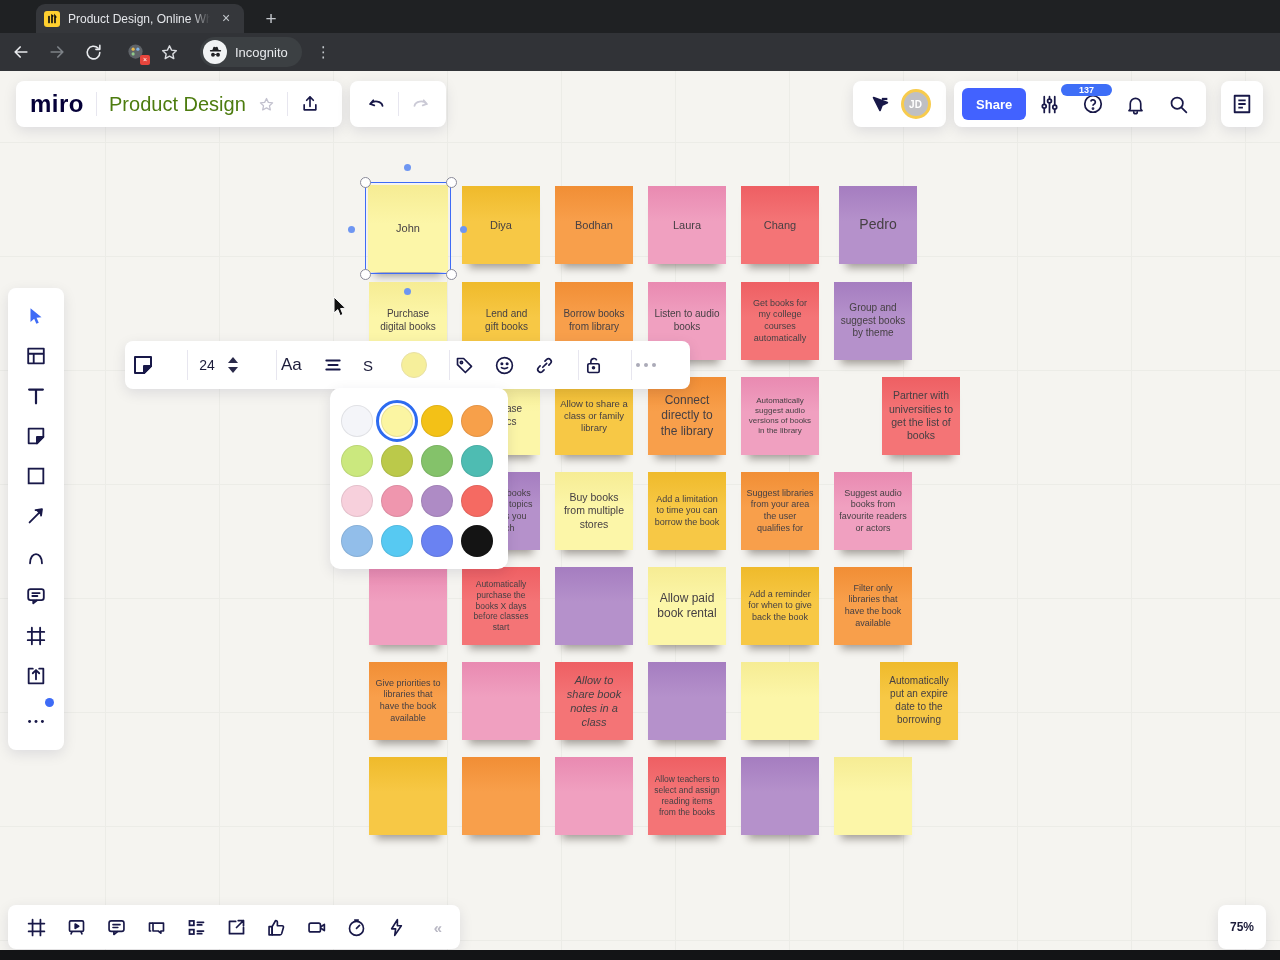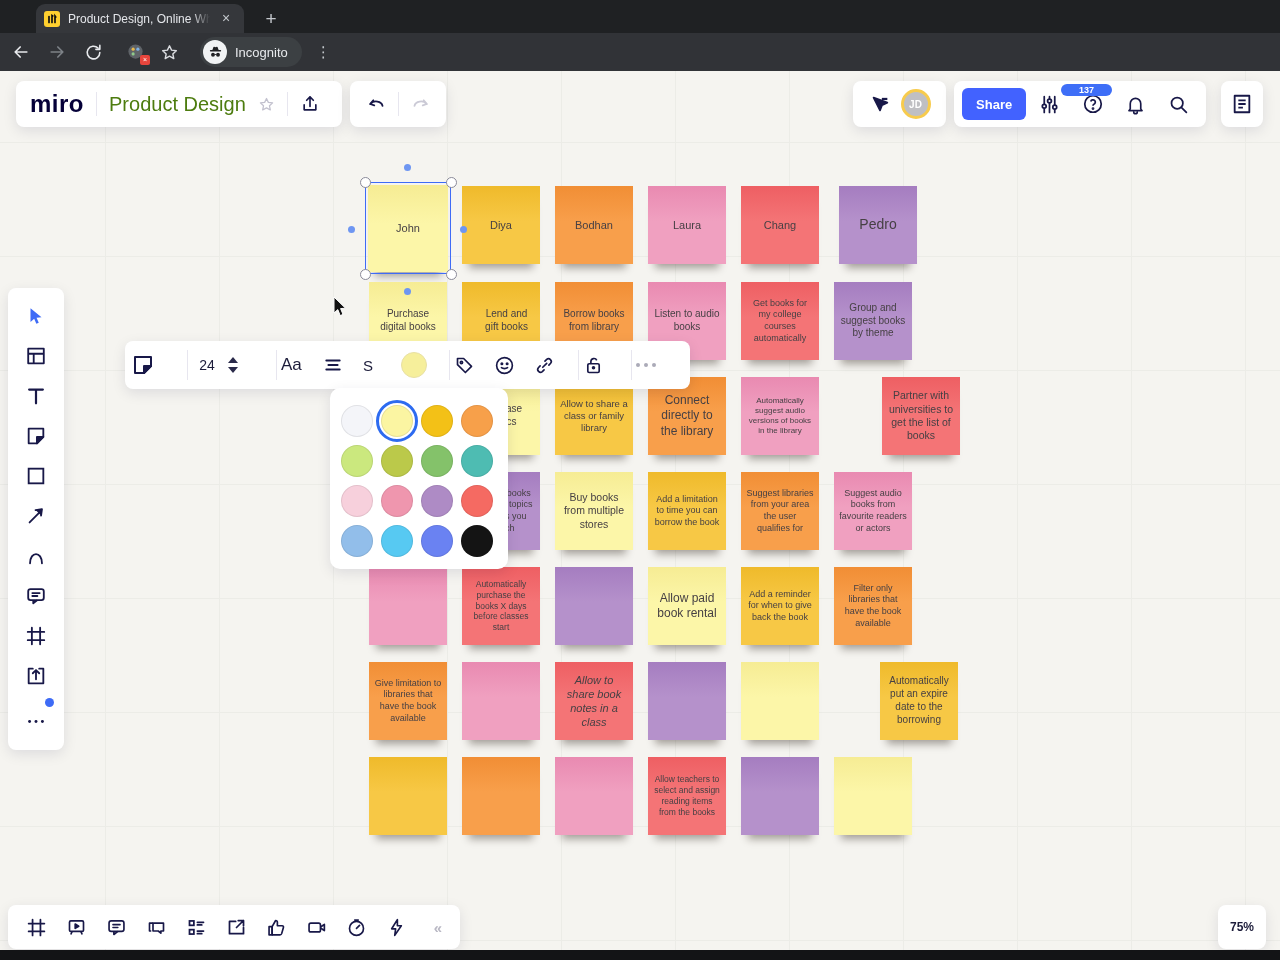--- a/index.html
+++ b/index.html
@@ -262,21 +262,21 @@
         <div class="note" style="left: 648px; top: 496px; background: linear-gradient(rgb(246, 236, 148) 0%, rgb(252, 246, 168) 45%); font-size: 12px;">
           <span>Allow paid book rental</span>
         </div>
         <div class="note" style="left: 741px; top: 496px; background: linear-gradient(rgb(239, 186, 43) 0%, rgb(247, 200, 69) 45%); font-size: 9px;">
           <span>Add a reminder for when to give back the book</span>
         </div>
         <div class="note" style="left: 834px; top: 496px; background: linear-gradient(rgb(241, 142, 53) 0%, rgb(248, 159, 75) 45%); font-size: 9px;">
           <span>Filter only libraries that have the book available</span>
         </div>
         <div class="note" style="left: 369px; top: 591px; background: linear-gradient(rgb(241, 142, 53) 0%, rgb(248, 159, 75) 45%); font-size: 9px;">
-          <span>Give limitation to libraries that have the book available</span>
+          <span>Give priorities to libraries that have the book available</span>
         </div>
         <div class="note" style="left: 462px; top: 591px; background: linear-gradient(rgb(233, 138, 177) 0%, rgb(240, 160, 192) 45%); font-size: 9px;">
           <span></span>
         </div>
         <div class="note" style="left: 555px; top: 591px; background: linear-gradient(rgb(238, 95, 99) 0%, rgb(244, 116, 118) 45%); font-size: 11px; font-style: italic;">
           <span>Allow to share book notes in a class</span>
         </div>
         <div class="note" style="left: 648px; top: 591px; background: linear-gradient(rgb(165, 125, 192) 0%, rgb(181, 145, 203) 45%); font-size: 9px;">
           <span></span>
         </div>

